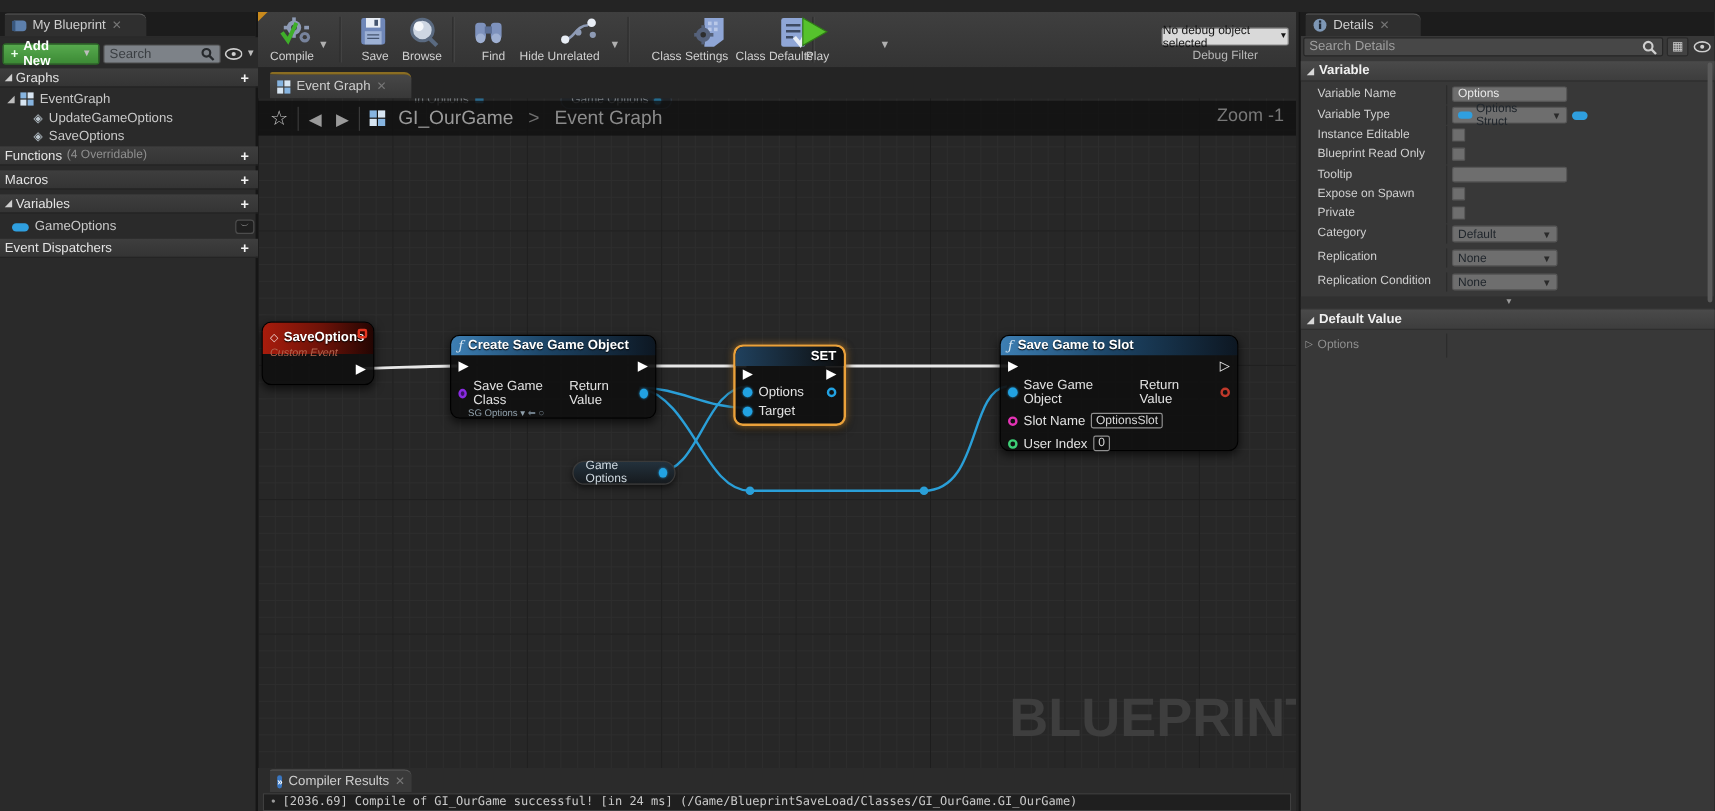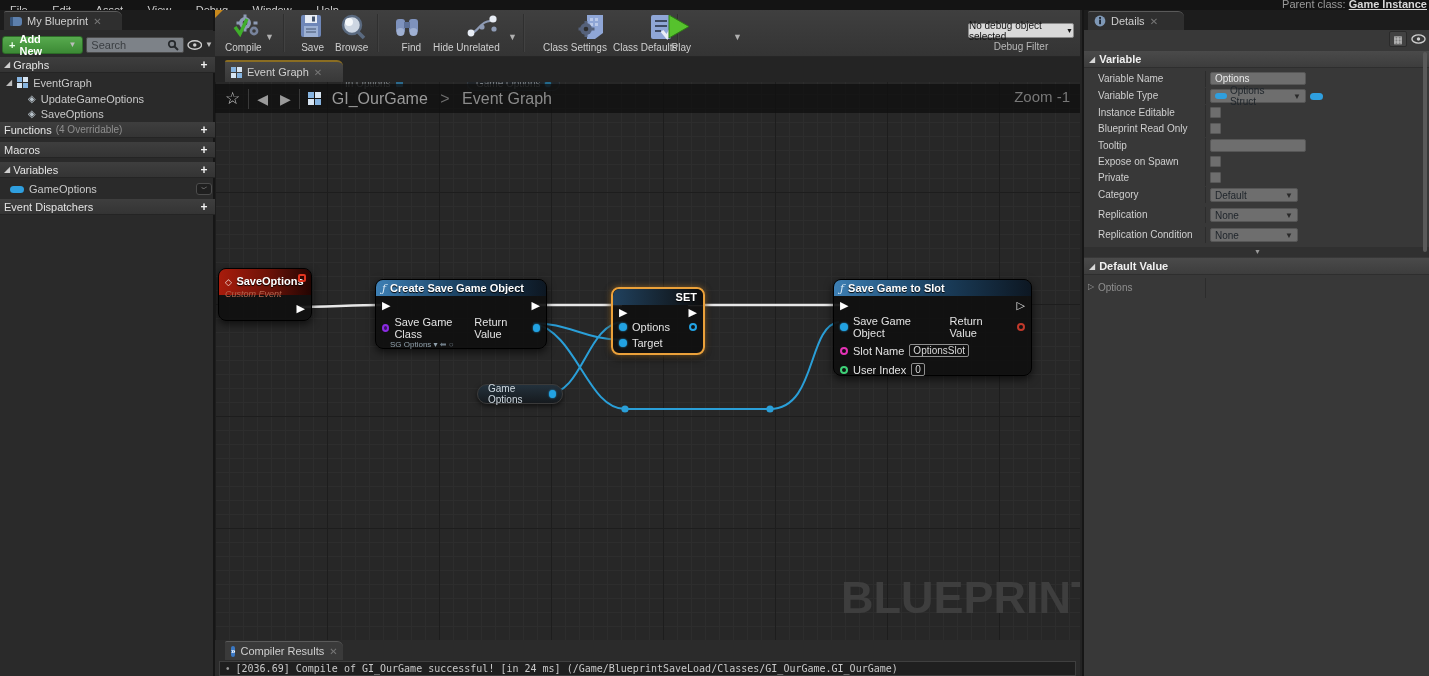--- a/index.html
+++ b/index.html
@@ -146,33 +146,20 @@
   .dt-subrow-label { color:#8f8f8f; font-size:10px; }
   #dt-scroll { position:absolute; right:2px; top:42px; width:4px; height:200px; background:#5a5a5a; border-radius:2px; }
 
   svg { display:block; }
 </style>
 </head>
 <body>
 
 <div id="app">
 
-  <div class="abs" id="menubar">
-    <span class="menu-item">File</span>
-    <span class="menu-item">Edit</span>
-    <span class="menu-item">Asset</span>
-    <span class="menu-item">View</span>
-    <span class="menu-item">Debug</span>
-    <span class="menu-item">Window</span>
-    <span class="menu-item">Help</span>
-    <span id="parentclass">
-      <span>Parent class:</span>
-      <b>Game Instance</b>
-    </span>
-  </div>
 
   <div class="abs" id="leftpanel">
     <div class="tabstrip">
       <div class="tab" style="left:4px; width:118px;">
         <span class="book-icon"></span>
         <span class="tab-label">My Blueprint</span>
         <span class="tab-close">✕</span>
       </div>
     </div>
     <div id="bp-toolbar-row">
@@ -533,20 +520,27 @@
         <svg width="12" height="12" viewBox="0 0 12 12">
           <circle cx="6" cy="6" r="5.4" fill="#7e97b5"></circle>
           <rect x="5.1" y="4.6" width="1.9" height="4.6" fill="#1e2834"></rect>
           <rect x="5.1" y="2" width="1.9" height="1.9" fill="#1e2834"></rect>
         </svg>
         <span class="tab-label">Details</span>
         <span class="tab-close">✕</span>
       </div>
     </div>
 
+    <div id="detail-search">
+      <span>Search Details</span>
+      <svg width="13" height="13" viewBox="0 0 13 13">
+        <circle cx="5.5" cy="5.5" r="3.6" fill="none" stroke="#cfcfcf" stroke-width="1.8"></circle>
+        <line x1="8.2" y1="8.2" x2="12" y2="12" stroke="#cfcfcf" stroke-width="2"></line>
+      </svg>
+    </div>
     <div class="sq-btn" style="left:305px;">▦</div>
     <div class="sq-btn" style="left:325px; border:none; background:none;">
       <svg width="15" height="10" viewBox="0 0 16 10">
           <ellipse cx="8" cy="5" rx="7" ry="4.4" fill="none" stroke="#cfcfcf" stroke-width="1.4"></ellipse>
           <circle cx="8" cy="5" r="1.8" fill="#cfcfcf"></circle>
         </svg>
     </div>
 
     <div class="dt-section" style="top:41px;">
       <span class="tri" style="color:#d8d8d8; font-size:8px;">◢</span>

